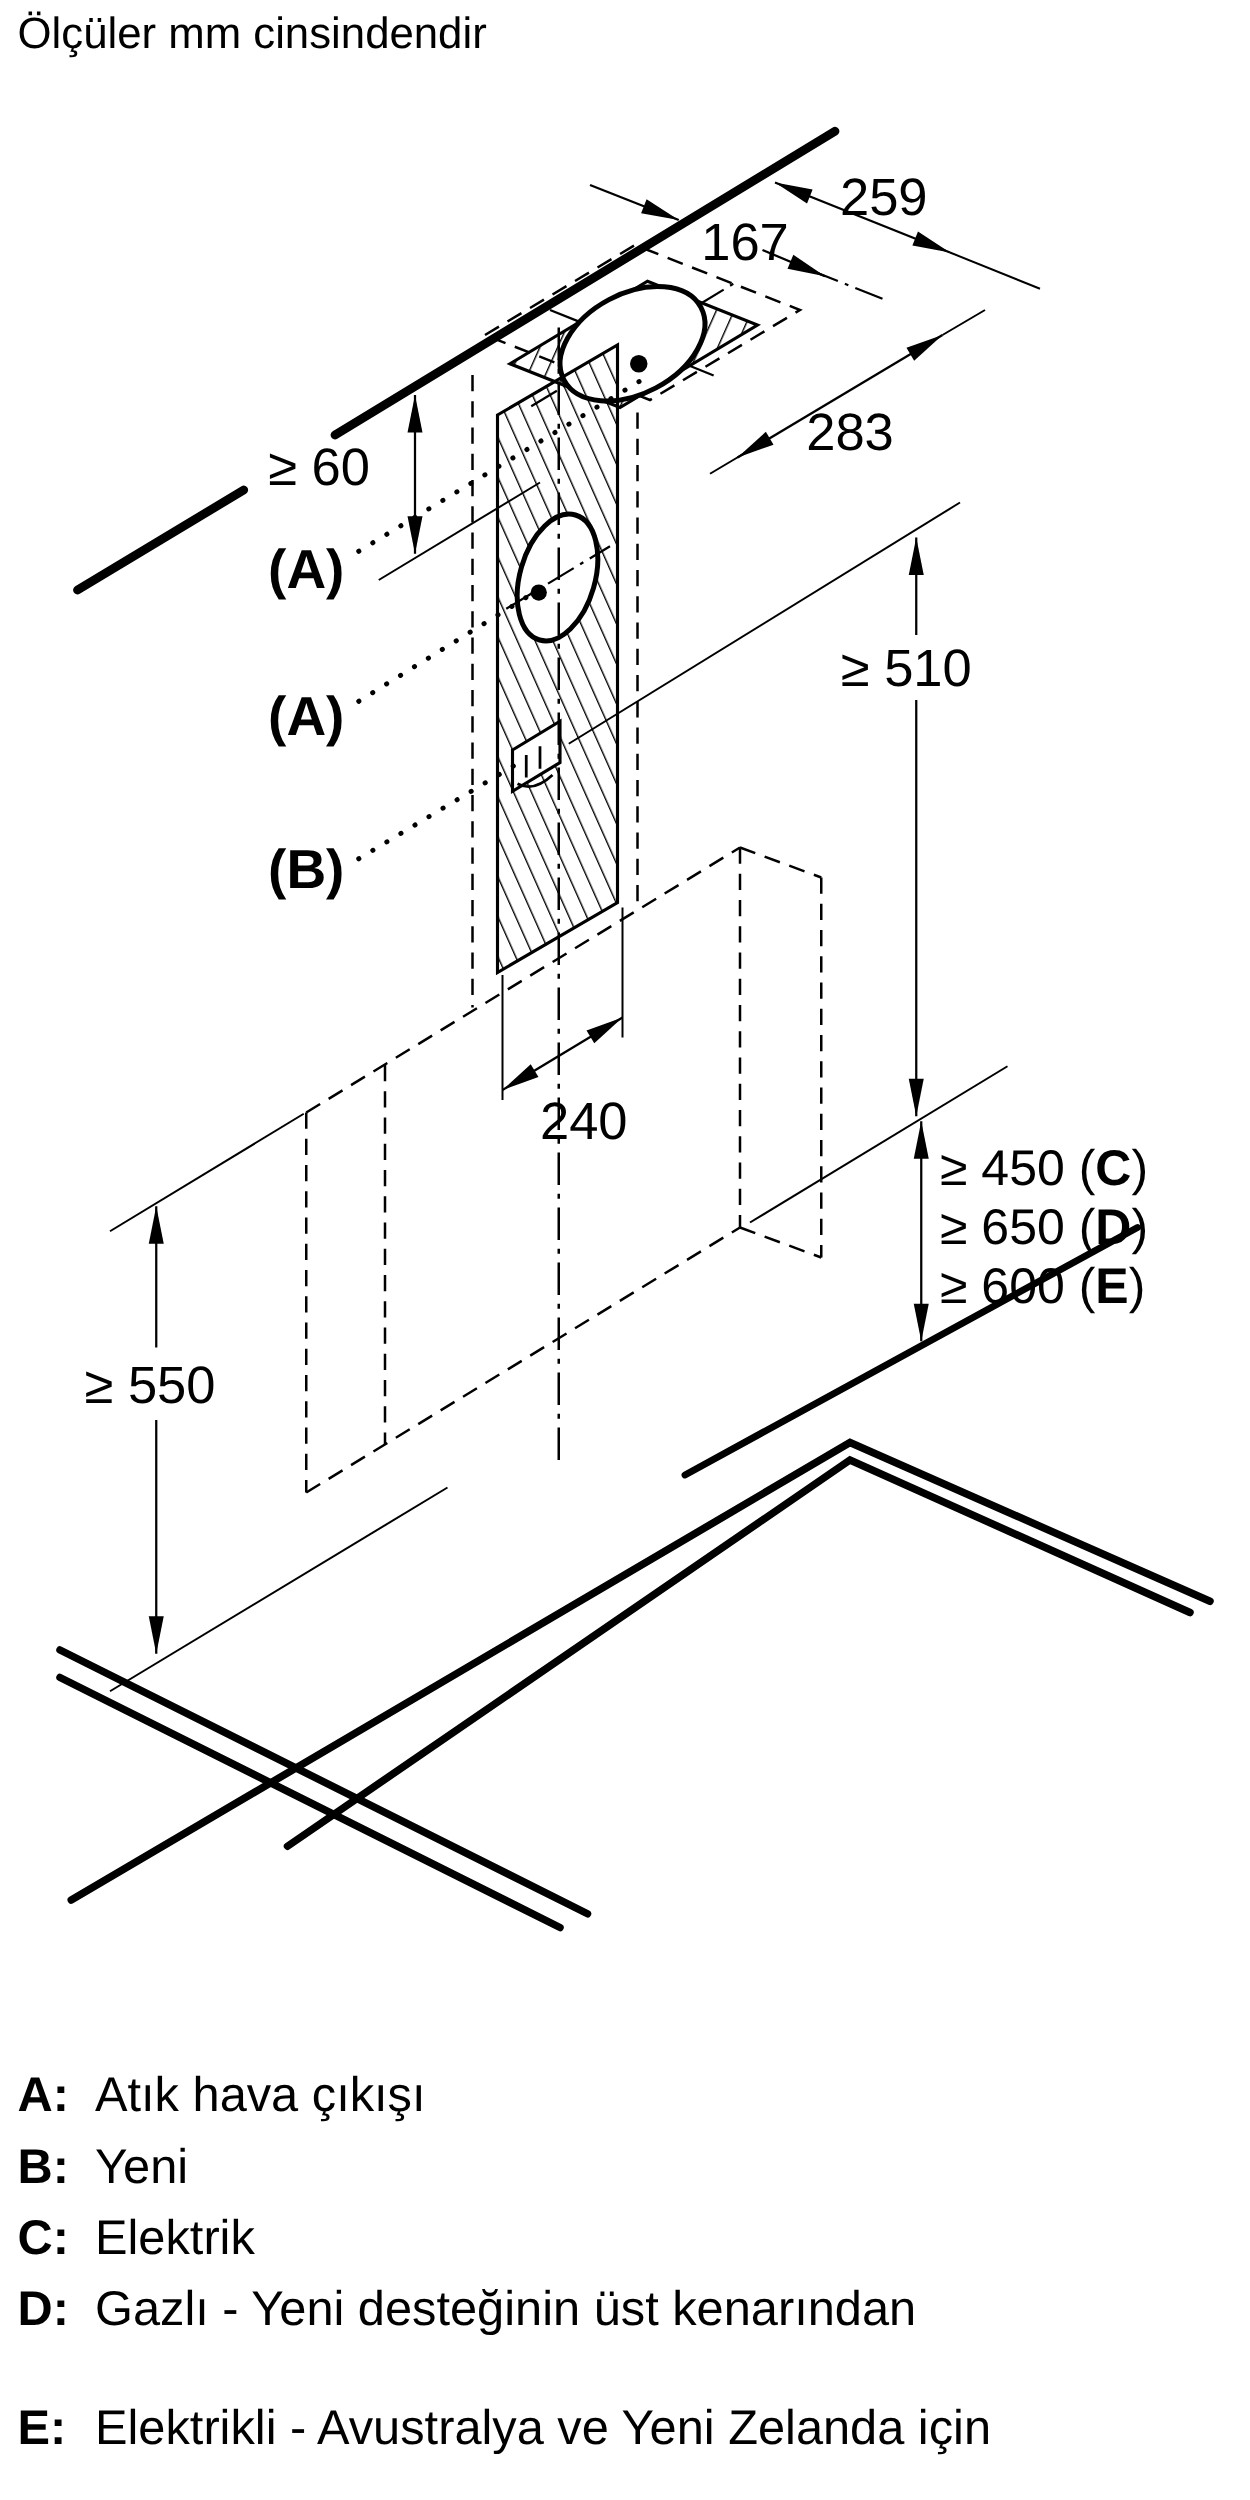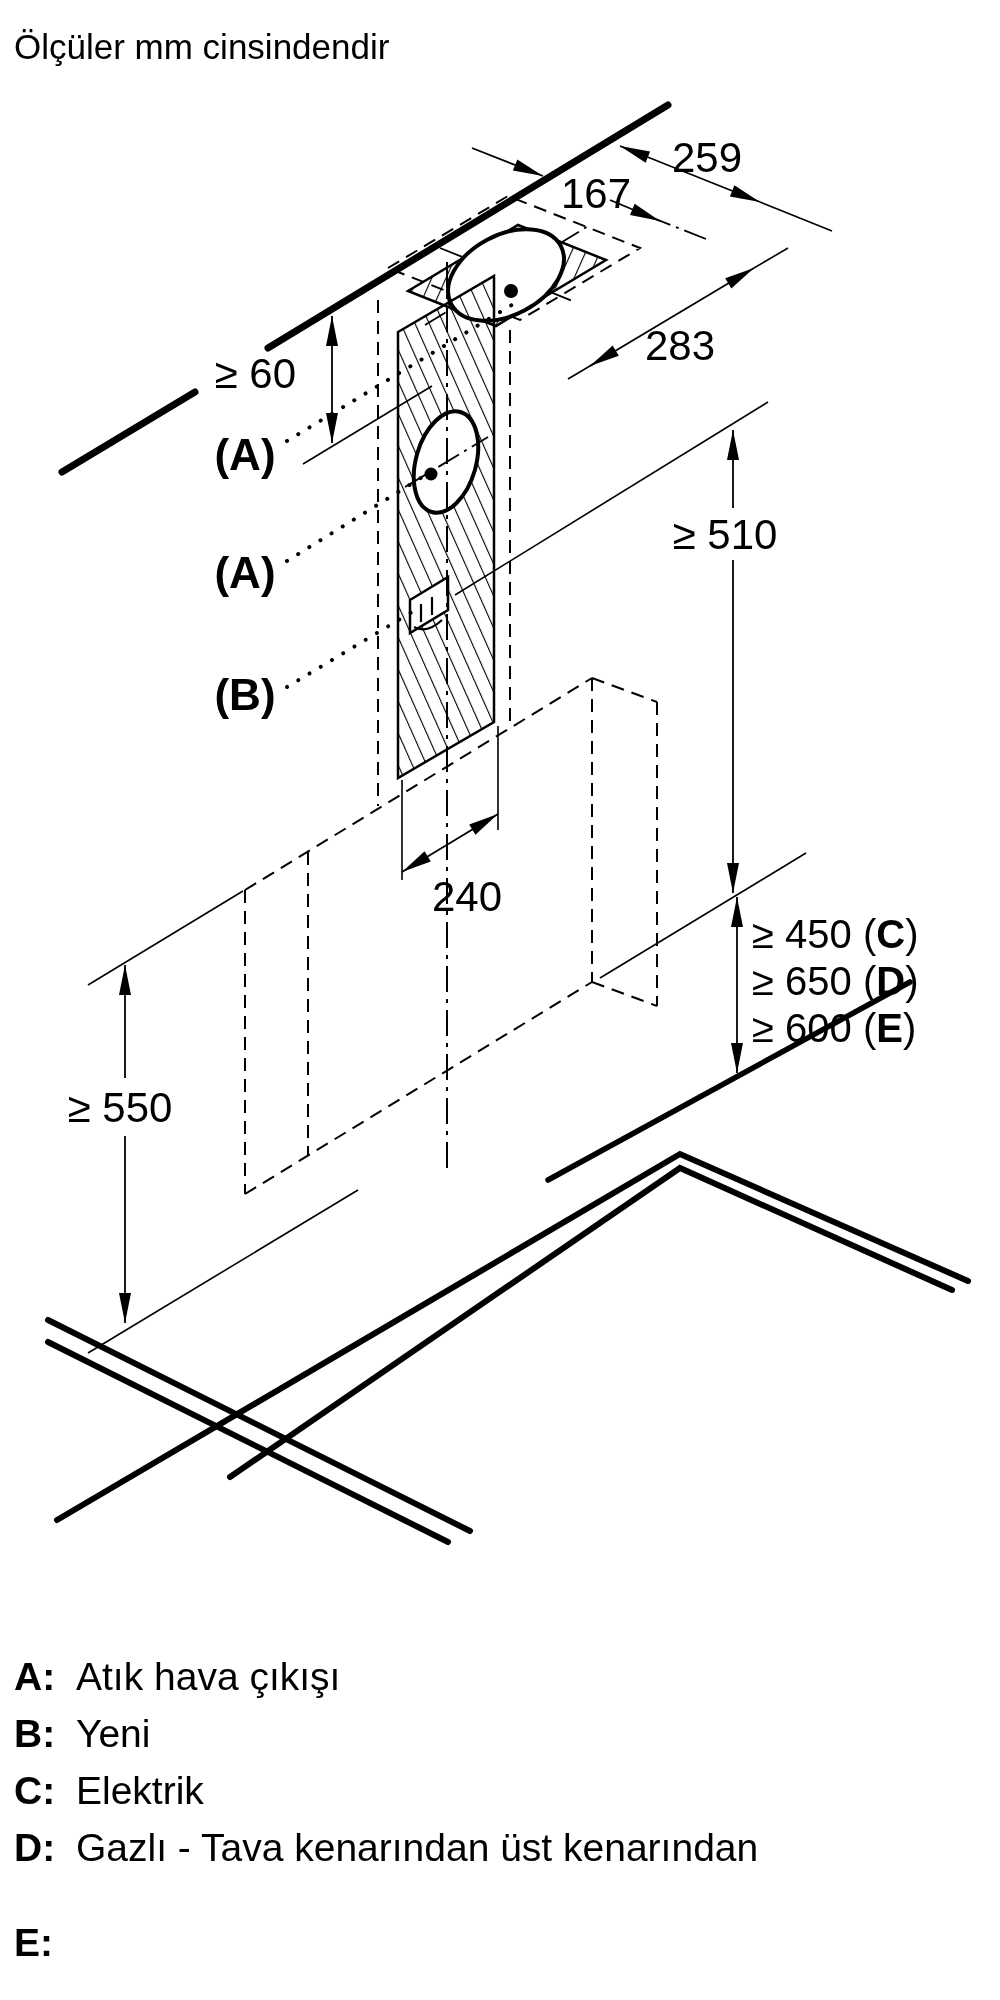--- a/index.html
+++ b/index.html
@@ -1,19 +1,19 @@
 <!DOCTYPE html>
 <html><head>
 <meta charset="utf-8">
 <style>
   html,body{margin:0;padding:0;background:#ffffff;}
   body{width:1000px;height:2000px;position:relative;overflow:hidden;
        font-family:"Liberation Sans", sans-serif;color:#000;}
   .page-title{position:absolute;left:14px;top:6px;font-size:35px;line-height:1.2;
-       color:#000;white-space:nowrap;margin-top:20px;}
+       color:#000;white-space:nowrap;}
   .drawing{position:absolute;left:0;top:0;width:1000px;height:2000px;}
   .legend{position:absolute;left:14px;top:1648px;width:975px;font-size:39px;line-height:57px;}
   .legend-row{display:flex;align-items:flex-start;}
   .legend-key{font-weight:bold;width:62px;flex:0 0 62px;}
   .legend-text{flex:1;}
   .legend-row.gap{margin-top:38px;}
   .legend-row .wrap{max-width:720px;}
   svg text{fill:#000;font-family:"Liberation Sans", sans-serif;}
   .dimtxt{font-size:42px;}
   .cleartxt{font-size:40px;}
@@ -158,18 +158,19 @@
   <div class="legend-row">
     <span class="legend-key">B:</span>
     <span class="legend-text">Yeni</span>
   </div>
   <div class="legend-row">
     <span class="legend-key">C:</span>
     <span class="legend-text">Elektrik</span>
   </div>
   <div class="legend-row">
     <span class="legend-key">D:</span>
-    <span class="legend-text">Gazlı - Tava kenarından üst kenarından</span>
+    <span class="legend-text">Gazlı - Yeni desteğinin üst kenarından</span>
   </div>
   <div class="legend-row gap">
     <span class="legend-key">E:</span>
+    <span class="legend-text wrap">Elektrikli - Avustralya ve Yeni Zelanda için</span>
   </div>
 </div>
 
 </body></html>

